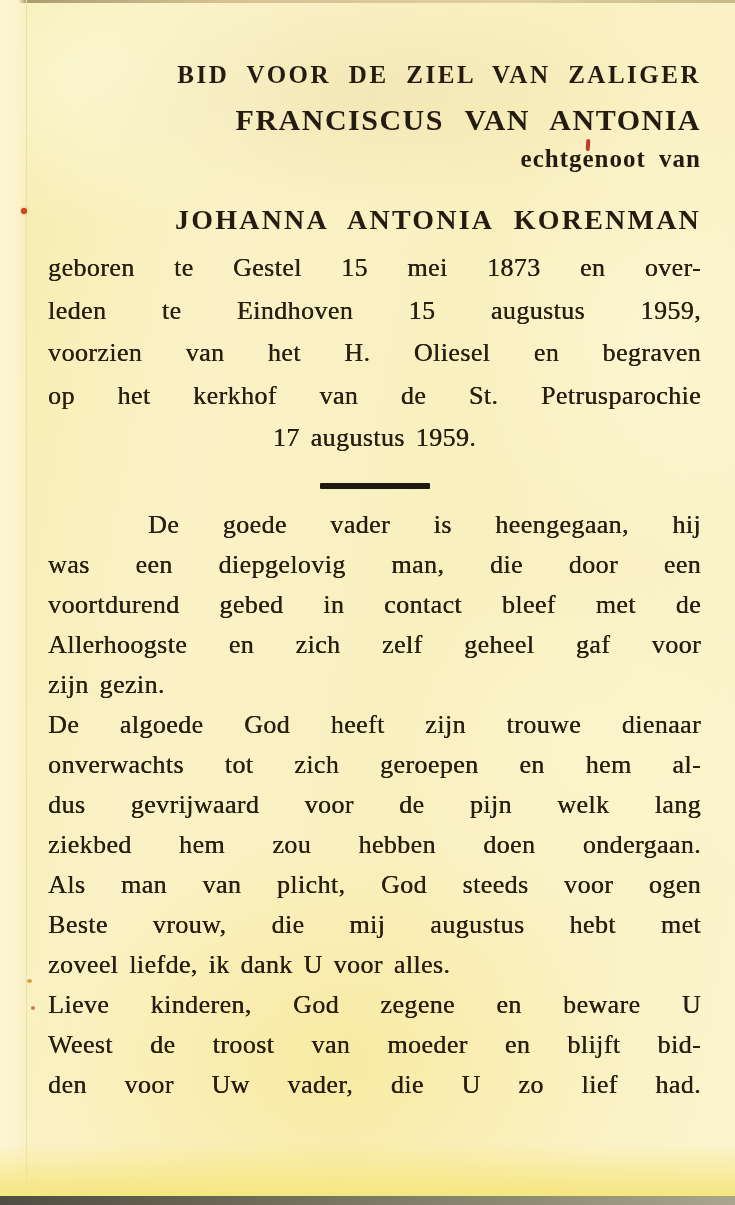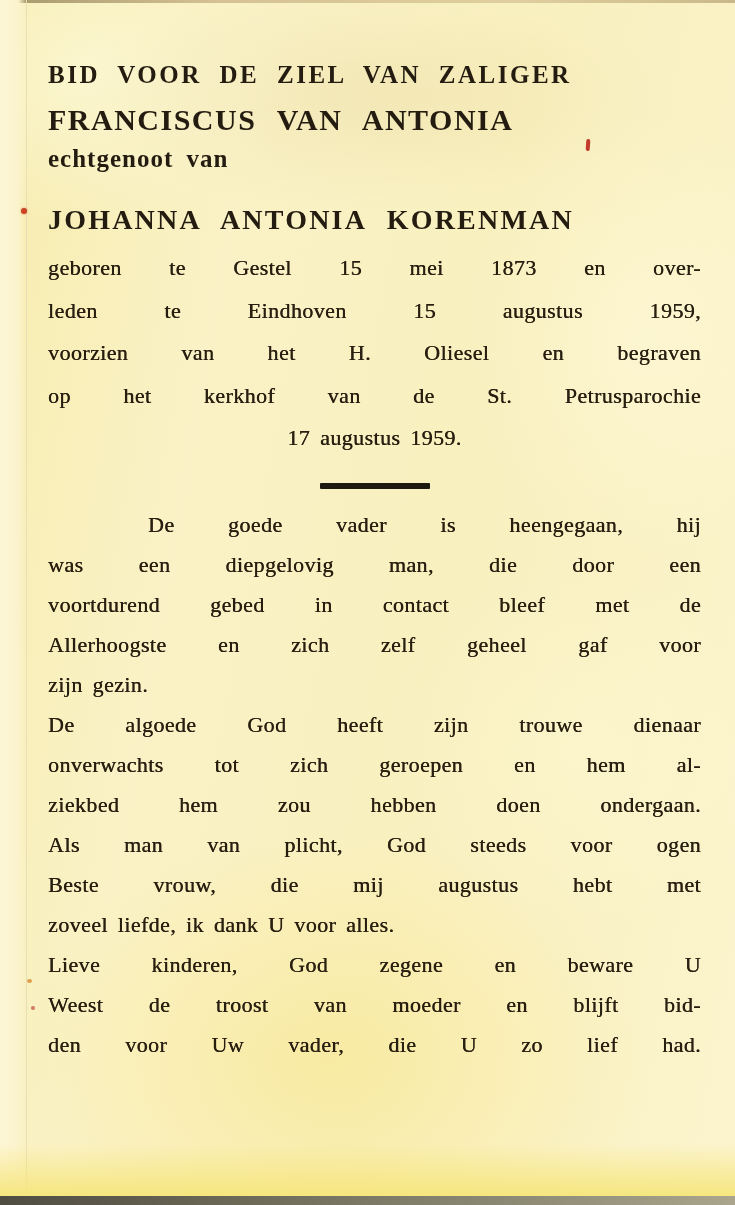--- a/index.html
+++ b/index.html
@@ -35,29 +35,29 @@
     background:linear-gradient(to bottom,rgba(247,230,128,0),#f6e67f);
   }
   .edge-bottom{
     position:absolute;left:0;right:0;bottom:0;height:9px;
     background:linear-gradient(to right,#4f4c42,#6e6b59 35%,#8d8a74 70%,#aaa58c);
   }
   .content{
     position:absolute;top:0;left:0;right:0;
     padding:44px 34px 0 48px;
   }
-  .h-line{white-space:nowrap;text-align:left;color:#241c10;font-weight:bold;}
+  .h-line{white-space:nowrap;text-align:right;color:#241c10;font-weight:bold;}
   .h-prayer{font-size:25px;line-height:34px;margin-top:14px;letter-spacing:2.5px;word-spacing:9px;}
   .h-name{font-size:30px;line-height:40px;margin-top:8px;letter-spacing:1.5px;word-spacing:12px;}
   .h-relation{font-size:25px;line-height:34px;margin-top:2px;letter-spacing:1px;word-spacing:6px;font-weight:bold;}
   .h-spouse{font-size:28px;line-height:36px;margin-top:26px;letter-spacing:2.2px;word-spacing:12px;}
   .bio{margin-top:9px;}
   .bio .jl{line-height:42.5px;}
   .jl{
-    font-size:22px;line-height:40px;
+    font-size:26px;line-height:40px;
     text-align:justify;text-align-last:justify;
     letter-spacing:0.4px;
     text-shadow:0.35px 0 0 currentColor;
     color:#281f11;
   }
   .jl.indent{padding-left:100px;}
   .jl.flush-left{text-align:left;text-align-last:left;word-spacing:4px;}
   .jl.center-line{text-align:left;text-align-last:center;word-spacing:4px;}
   .divider{
     width:110px;height:6px;margin:23px auto 16px auto;
@@ -101,20 +101,21 @@
         <div class="jl indent">De goede vader is heengegaan, hij</div>
         <div class="jl">was een diepgelovig man, die door een</div>
         <div class="jl">voortdurend gebed in contact bleef met de</div>
         <div class="jl">Allerhoogste en zich zelf geheel gaf voor</div>
         <div class="jl flush-left">zijn gezin.</div>
       </div>
 
       <div>
         <div class="jl">De algoede God heeft zijn trouwe dienaar</div>
         <div class="jl">onverwachts tot zich geroepen en hem al-</div>
+        <div class="jl">dus gevrijwaard voor de pijn welk lang</div>
         <div class="jl">ziekbed hem zou hebben doen ondergaan.</div>
         <div class="jl">Als man van plicht, God steeds voor ogen</div>
       </div>
 
       <div>
         <div class="jl">Beste vrouw, die mij augustus hebt met</div>
         <div class="jl flush-left">zoveel liefde, ik dank U voor alles.</div>
       </div>
 
       <div>

